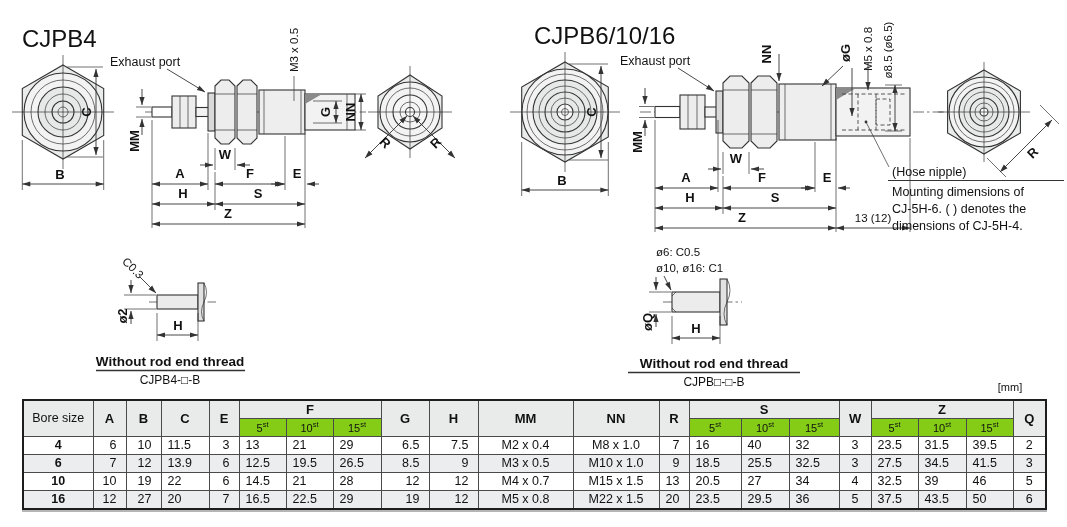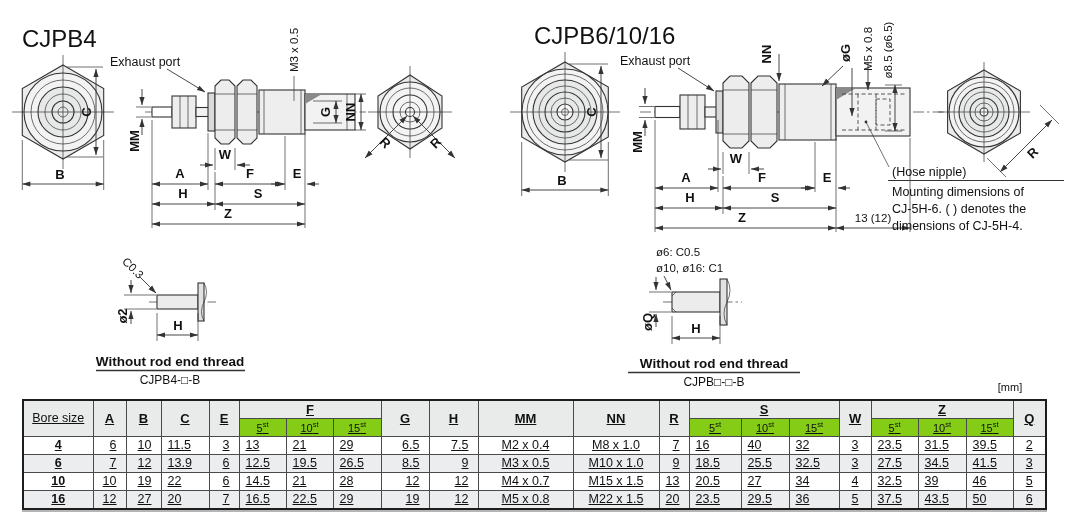--- a/index.html
+++ b/index.html
@@ -15,21 +15,21 @@
   .sm{font-size:11.5px;}
   .cap{font-weight:bold;font-size:13.5px;}
   .mc{font-size:12px;}
   .note{font-size:12.5px;}
   .o{stroke:#333;stroke-width:1.1;}
   .thin{stroke:#333;stroke-width:0.7;fill:none;}
   .dim{stroke:#333;stroke-width:0.9;fill:none;}
   .cl{stroke:#333;stroke-width:0.7;fill:none;stroke-dasharray:11 3 2.5 3;}
   .dash{stroke:#444;stroke-width:0.9;fill:none;stroke-dasharray:4 2.5;}
   
-  .dim-table{border-collapse:collapse;table-layout:fixed;width:1023px;font-size:12.5px;text-decoration:underline;}
+  .dim-table{border-collapse:collapse;table-layout:fixed;width:1023px;font-size:12.5px;}
   .dim-table td,.dim-table th{border:1px solid #4a4a4a;height:17px;padding:0;line-height:1.05;
       overflow:hidden;white-space:nowrap;}
   .dim-table{border:2px solid #1d1d1d;box-shadow:0 2px 0 #b5b5b5;}
   .dim-table th{background:#e9eaea;font-size:13px;font-weight:bold;text-align:center;}
   .dim-table th.hdr-normal{font-weight:normal;font-size:12.5px;}
   .dim-table td.sub{background:#84cc16;font-size:11px;font-weight:normal;text-align:center;}
   .dim-table td.sub sup{font-size:7.5px;}
   .dim-table tr.shade td{background:#ecedee;}
   .a-l{text-align:left;padding-left:6px!important;}
   .a-r{text-align:right;padding-right:9px!important;}

